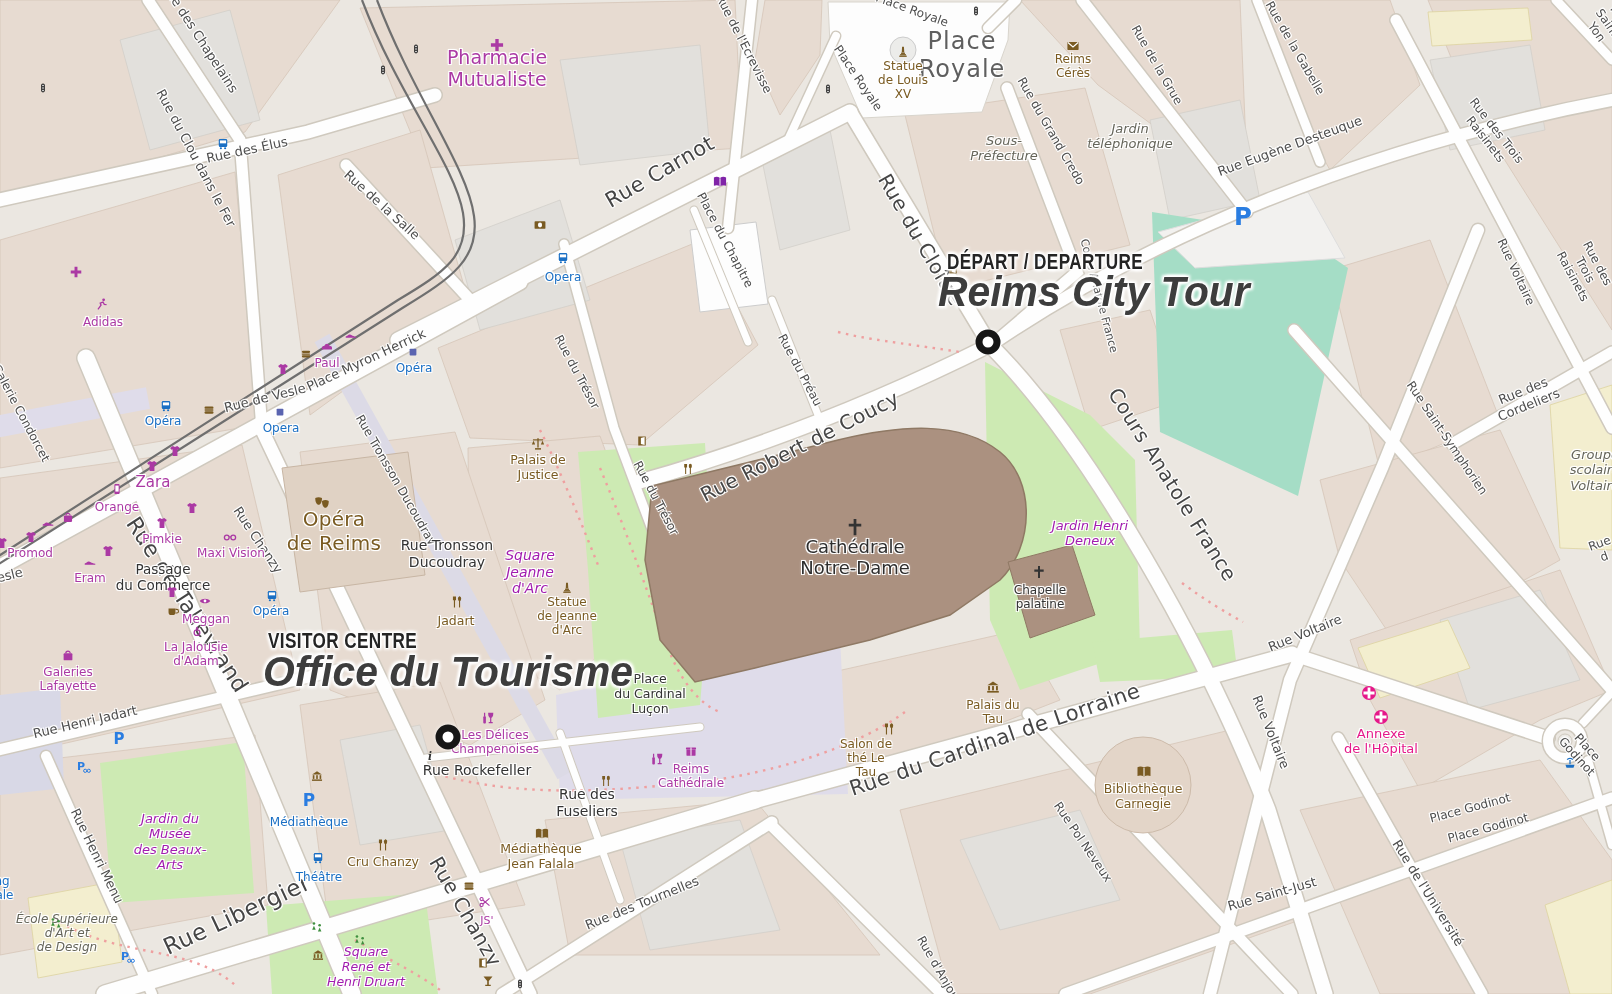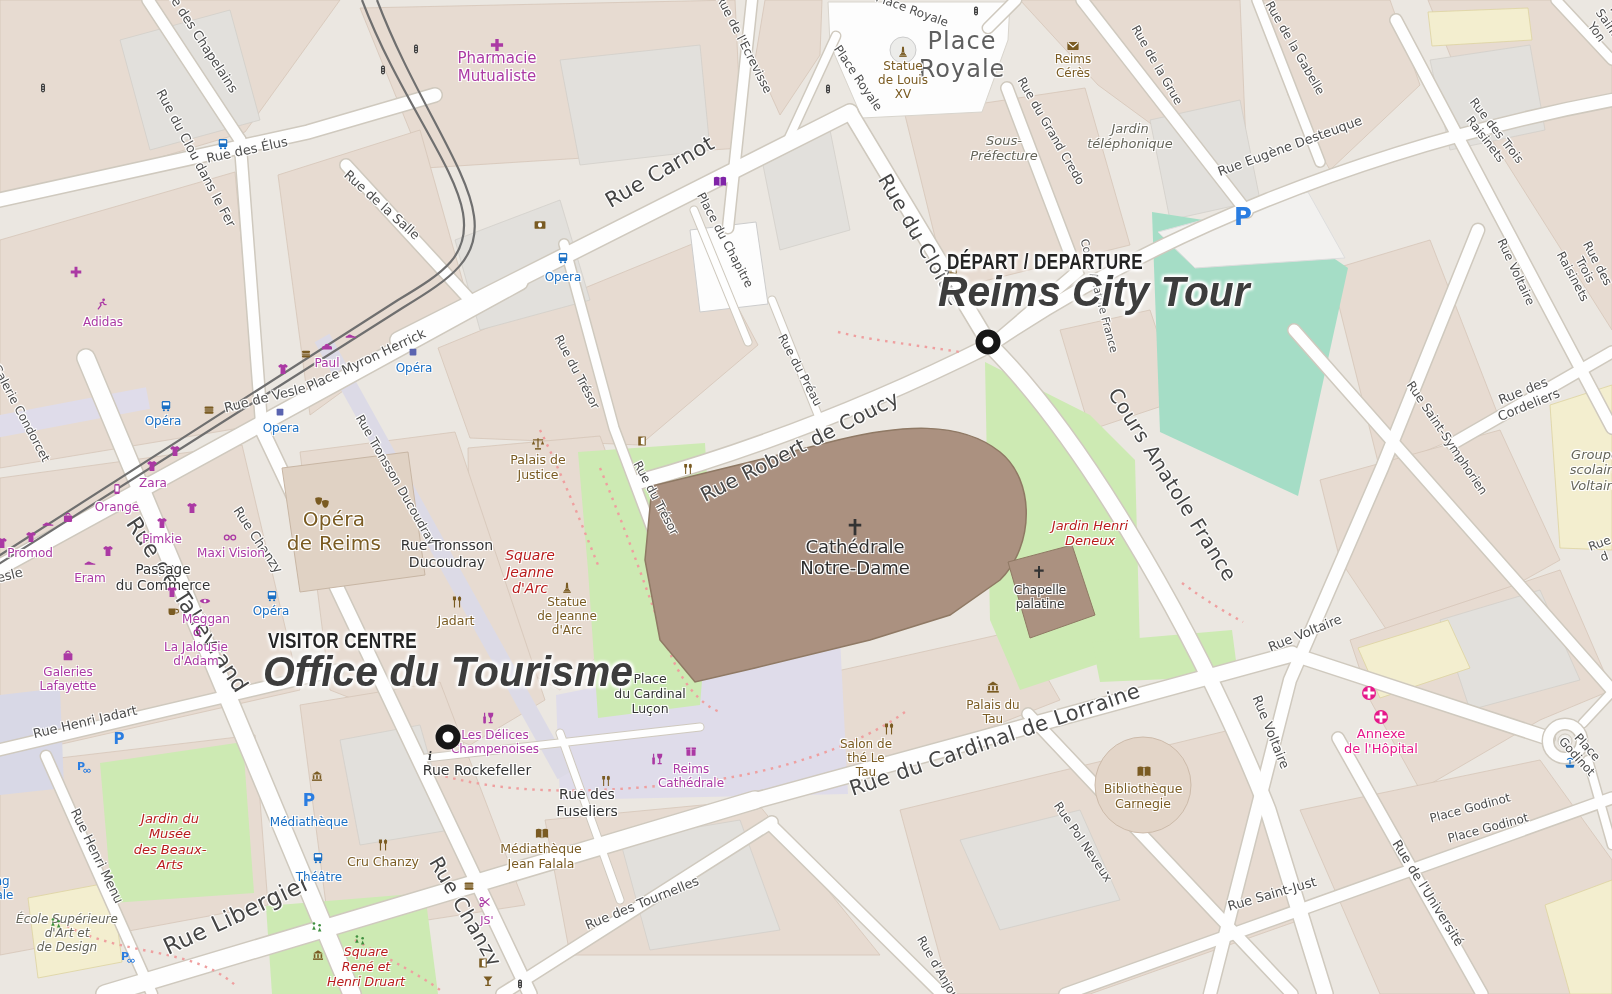--- a/index.html
+++ b/index.html
@@ -9,21 +9,21 @@
   #labels{position:absolute;left:0;top:0;width:100%;height:100%;}
   .lbl{position:absolute;white-space:pre-line;text-align:center;line-height:1.18;
        color:#4d4d4d;
        text-shadow:-1px -1px 0 #fff,1px -1px 0 #fff,-1px 1px 0 #fff,1px 1px 0 #fff,0 0 3px #fff;}
   .st{color:#4d4d4d;}
   .stb{color:#454545;letter-spacing:.5px;}
   .poi{color:#7a5b22;}
   .poi-big{color:#7a5b22;letter-spacing:.3px;}
   .shop{color:#ab39a4;}
   .tr{color:#1a6fc4;}
-  .park{color:#b91c1c;font-style:italic;}
+  .park{color:#a21caf;font-style:italic;}
   .bld{color:#65655a;font-style:italic;}
   .blk{color:#333;}
   .big-blk{color:#2e2e2e;}
   .plaza{color:#5f5f5f;letter-spacing:1px;}
   .hosp{color:#e5188a;}
   .icon{position:absolute;line-height:0;}
   .marker{position:absolute;width:25px;height:25px;border-radius:50%;
           background:#fff;border:7px solid #161616;box-sizing:border-box;
           transform:translate(-50%,-50%);box-shadow:0 0 4px rgba(255,255,255,.8);}
   .ov{position:absolute;font-family:"Liberation Sans","DejaVu Sans",sans-serif;
@@ -310,21 +310,21 @@
 d'Arc</div>
       <div class="lbl park" style="left: 1090px; top: 533px; font-size: 13px; transform: translate(-50%, -50%) rotate(0deg);">Jardin Henri
 Deneux</div>
       <div class="lbl park" style="left: 170px; top: 842px; font-size: 13px; transform: translate(-50%, -50%) rotate(0deg);">Jardin du
 Musée
 des Beaux-
 Arts</div>
       <div class="lbl park" style="left: 366px; top: 967px; font-size: 12.5px; transform: translate(-50%, -50%) rotate(0deg);">Square
 René et
 Henri Druart</div>
-      <div class="lbl shop" style="left: 497px; top: 68px; font-size: 15px; transform: translate(-50%, -50%) rotate(0deg);">Pharmacie
+      <div class="lbl shop" style="left: 497px; top: 68px; font-size: 19px; transform: translate(-50%, -50%) rotate(0deg);">Pharmacie
 Mutualiste</div>
       <div class="lbl poi" style="left: 903px; top: 80px; font-size: 12px; transform: translate(-50%, -50%) rotate(0deg);">Statue
 de Louis
 XV</div>
       <div class="lbl poi" style="left: 1073px; top: 66px; font-size: 12px; transform: translate(-50%, -50%) rotate(0deg);">Reims
 Cérès</div>
       <div class="lbl poi" style="left: 538px; top: 468px; font-size: 12.5px; transform: translate(-50%, -50%) rotate(0deg);">Palais de
 Justice</div>
       <div class="lbl poi" style="left: 456px; top: 621px; font-size: 12.5px; transform: translate(-50%, -50%) rotate(0deg);">Jadart</div>
       <div class="lbl poi" style="left: 567px; top: 616px; font-size: 12px; transform: translate(-50%, -50%) rotate(0deg);">Statue
@@ -335,21 +335,21 @@
 Tau</div>
       <div class="lbl poi" style="left: 993px; top: 712px; font-size: 12px; transform: translate(-50%, -50%) rotate(0deg);">Palais du
 Tau</div>
       <div class="lbl poi" style="left: 1143px; top: 797px; font-size: 12.5px; transform: translate(-50%, -50%) rotate(0deg);">Bibliothèque
 Carnegie</div>
       <div class="lbl poi" style="left: 541px; top: 857px; font-size: 12.5px; transform: translate(-50%, -50%) rotate(0deg);">Médiathèque
 Jean Falala</div>
       <div class="lbl poi" style="left: 383px; top: 862px; font-size: 12.5px; transform: translate(-50%, -50%) rotate(0deg);">Cru Chanzy</div>
       <div class="lbl shop" style="left: 103px; top: 322px; font-size: 12px; transform: translate(-50%, -50%) rotate(0deg);">Adidas</div>
       <div class="lbl shop" style="left: 327px; top: 363px; font-size: 12px; transform: translate(-50%, -50%) rotate(0deg);">Paul</div>
-      <div class="lbl shop" style="left: 153px; top: 483px; font-size: 12px; transform: translate(-50%, -50%) rotate(0deg);">Zara</div>
+      <div class="lbl shop" style="left: 153px; top: 483px; font-size: 15px; transform: translate(-50%, -50%) rotate(0deg);">Zara</div>
       <div class="lbl shop" style="left: 117px; top: 507px; font-size: 12px; transform: translate(-50%, -50%) rotate(0deg); text-align: right;">Orange</div>
       <div class="lbl shop" style="left: 30px; top: 553px; font-size: 12px; transform: translate(-50%, -50%) rotate(0deg);">Promod</div>
       <div class="lbl shop" style="left: 90px; top: 578px; font-size: 12px; transform: translate(-50%, -50%) rotate(0deg);">Eram</div>
       <div class="lbl shop" style="left: 162px; top: 539px; font-size: 12px; transform: translate(-50%, -50%) rotate(0deg);">Pimkie</div>
       <div class="lbl shop" style="left: 231px; top: 553px; font-size: 12px; transform: translate(-50%, -50%) rotate(0deg);">Maxi Vision</div>
       <div class="lbl shop" style="left: 206px; top: 619px; font-size: 12px; transform: translate(-50%, -50%) rotate(0deg);">Meggan</div>
       <div class="lbl shop" style="left: 196px; top: 654px; font-size: 12px; transform: translate(-50%, -50%) rotate(0deg);">La Jalousie
 d'Adam</div>
       <div class="lbl shop" style="left: 68px; top: 679px; font-size: 12px; transform: translate(-50%, -50%) rotate(0deg);">Galeries
 Lafayette</div>

